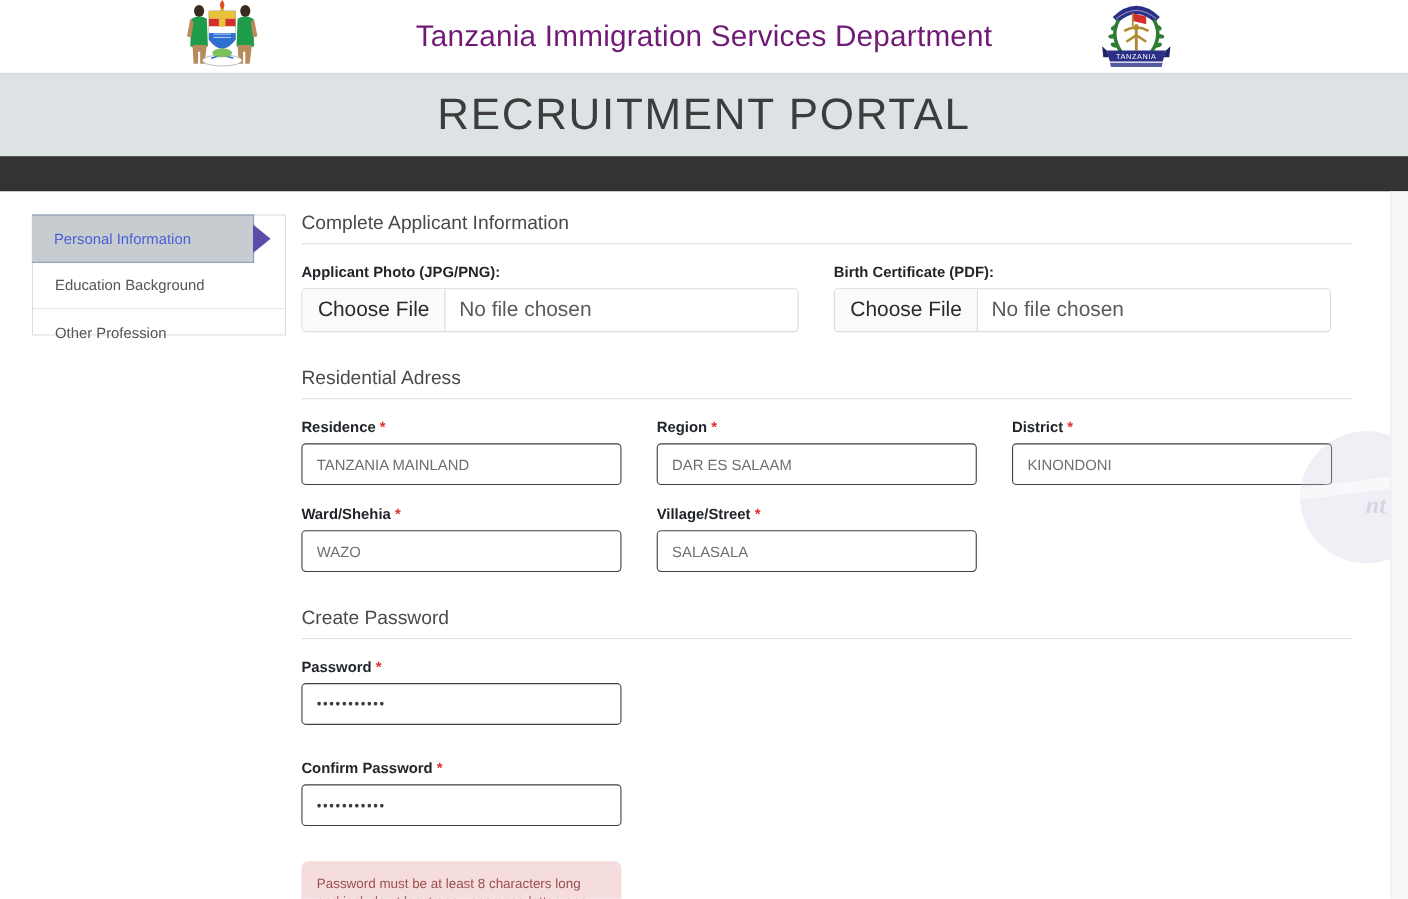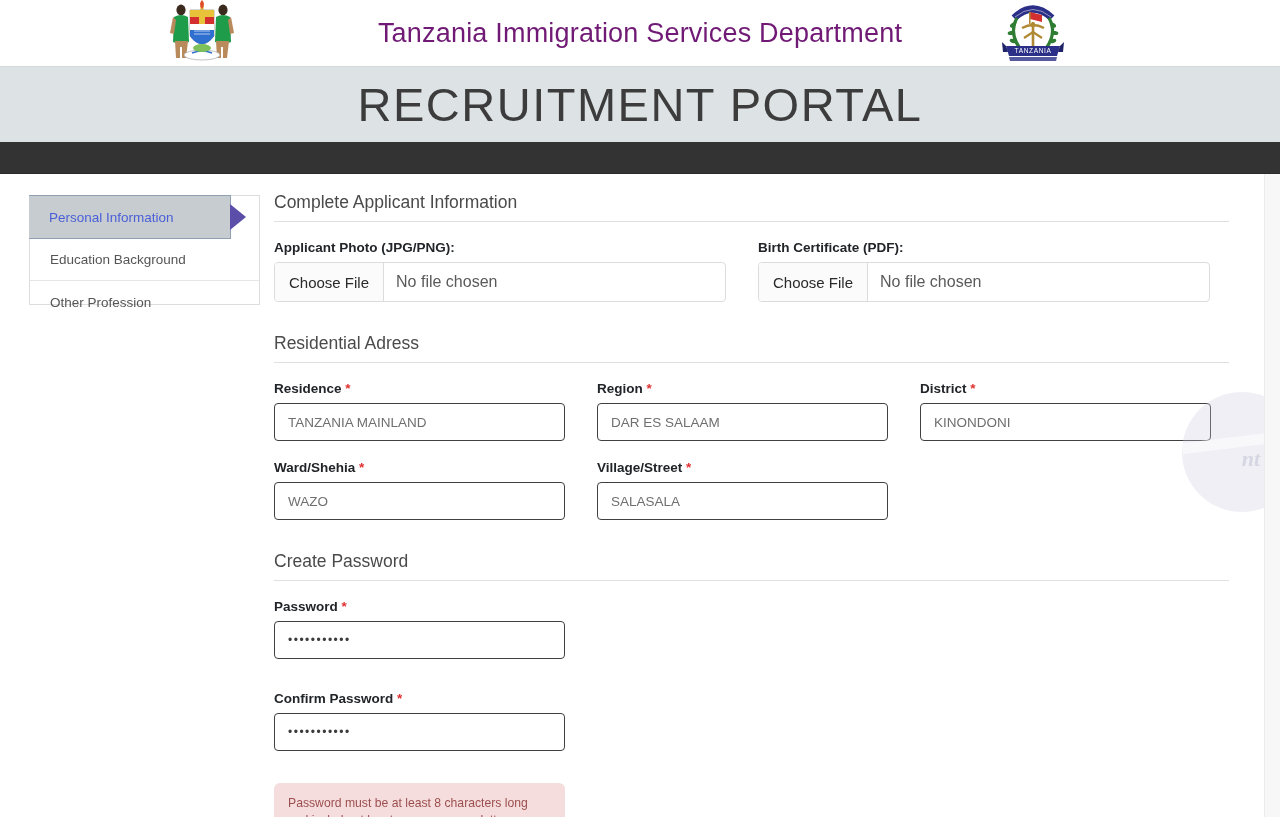--- a/index.html
+++ b/index.html
@@ -45,21 +45,21 @@
   
   .portal-band {
     height: 76px;
     background: #dde2e5;
     border-top: 1px solid #d3d8db;
     display: flex;
     align-items: center;
     justify-content: center;
   }
   .portal-title {
-    font-size: 47px;
+    font-size: 40px;
     font-weight: 400;
     color: #3c3c3c;
     letter-spacing: 1.5px;
   }
 
   
   .navbar {
     height: 32px;
     background: #333333;
     border-bottom: 1px solid #2b2b2b;
@@ -236,30 +236,30 @@
     display: flex;
     align-items: stretch;
     overflow: hidden;
   }
   .file-btn {
     display: flex;
     align-items: center;
     padding: 0 14px;
     background: #fbfbfb;
     border-right: 1px solid #dcdcdc;
-    font-size: 15px;
+    font-size: 19px;
     color: #2a2a2a;
     cursor: pointer;
     white-space: nowrap;
   }
   .file-name {
     display: flex;
     align-items: center;
     padding: 0 12px;
-    font-size: 16px;
+    font-size: 19px;
     color: #5a5a5a;
   }
 
   
   .pw-hint {
     width: 291px;
     background: #f6dddd;
     border-radius: 6px;
     padding: 12px 14px;
     font-size: 12.2px;

